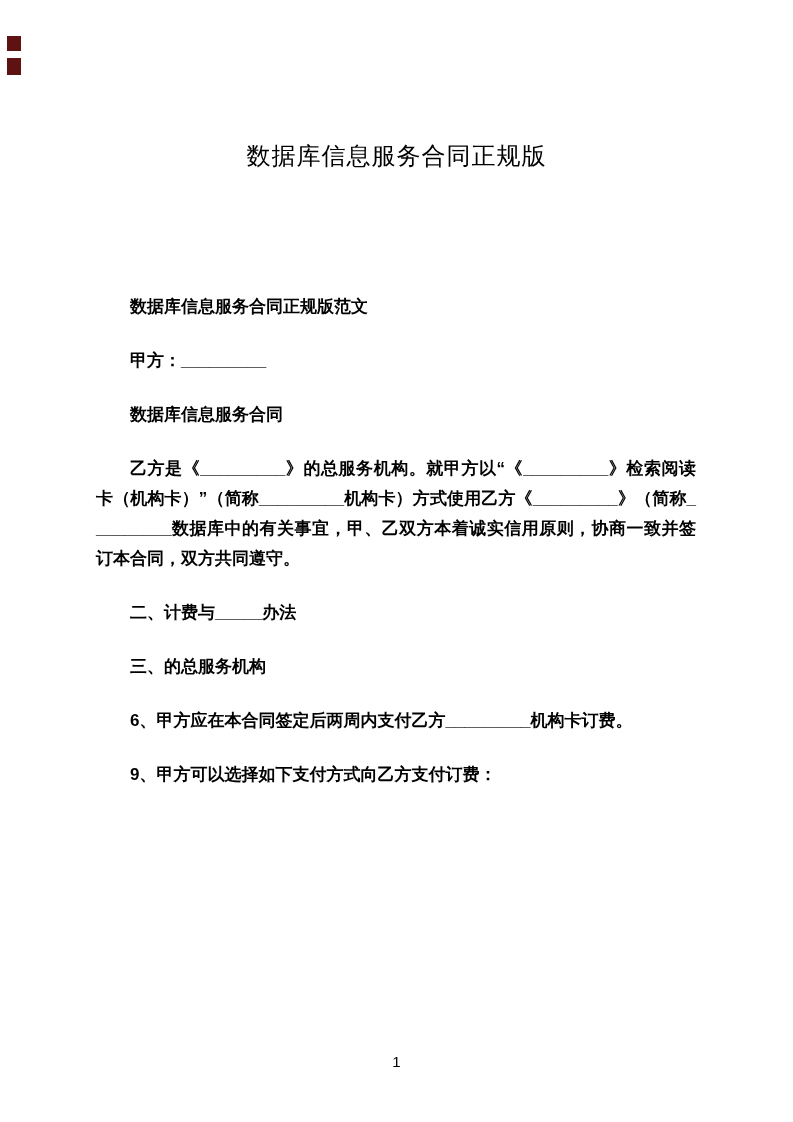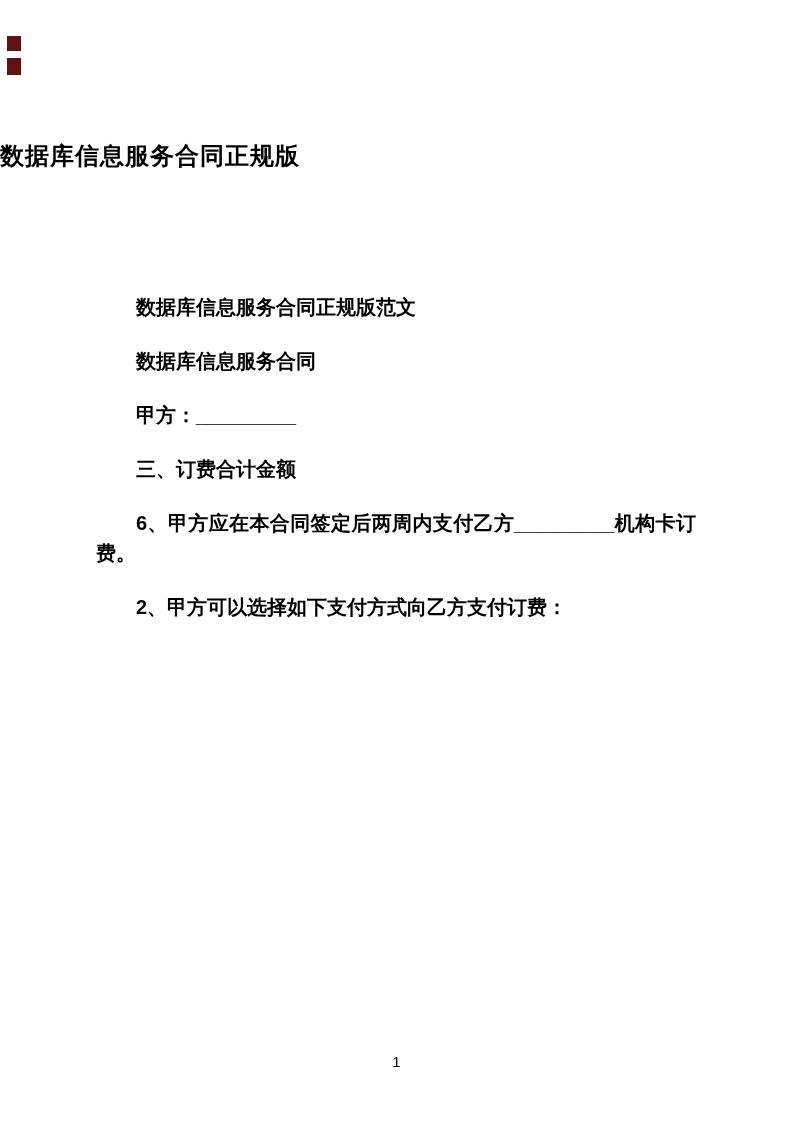--- a/index.html
+++ b/index.html
@@ -21,30 +21,31 @@
     position: absolute;
     left: 7px;
     background: #5e1212;
   }
   .corner-mark.top { top: 36px; width: 14px; height: 15px; }
   .corner-mark.bottom { top: 58px; width: 14px; height: 17px; }
 
   .doc-title {
     margin: 0;
     padding-top: 140px;
+    text-align: center;
     font-size: 24px;
-    font-weight: 700;
+    font-weight: 400;
     letter-spacing: 1px;
   }
   .doc-body {
     padding: 120px 97px 0 96px;
   }
   .para {
     margin: 0 0 24px 0;
-    font-size: 20px;
+    font-size: 17px;
     font-weight: 700;
     line-height: 30px;
     text-align: justify;
     text-indent: 2em;
     word-break: break-all;
   }
   .page-number {
     position: absolute;
     bottom: 52px;
     left: 0;
@@ -60,22 +61,24 @@
 
 <div class="page">
 
   <div class="corner-mark top"></div>
   <div class="corner-mark bottom"></div>
 
   <h1 class="doc-title">数据库信息服务合同正规版</h1>
 
   <div class="doc-body">
     <p class="para">数据库信息服务合同正规版范文</p>
+    <p class="para">甲方：_________</p>
     <p class="para">数据库信息服务合同</p>
-    <p class="para">甲方：_________</p>
-    <p class="para">三、订费合计金额</p>
+    <p class="para">乙方是《_________》的总服务机构。就甲方以“《_________》检索阅读卡（机构卡）”（简称_________机构卡）方式使用乙方《_________》（简称_________数据库中的有关事宜，甲、乙双方本着诚实信用原则，协商一致并签订本合同，双方共同遵守。</p>
+    <p class="para">二、计费与_____办法</p>
+    <p class="para">三、的总服务机构</p>
     <p class="para">6、甲方应在本合同签定后两周内支付乙方_________机构卡订费。</p>
-    <p class="para">2、甲方可以选择如下支付方式向乙方支付订费：</p>
+    <p class="para">9、甲方可以选择如下支付方式向乙方支付订费：</p>
   </div>
 
   <div class="page-number">1</div>
 
 </div>
 
 </body></html>

